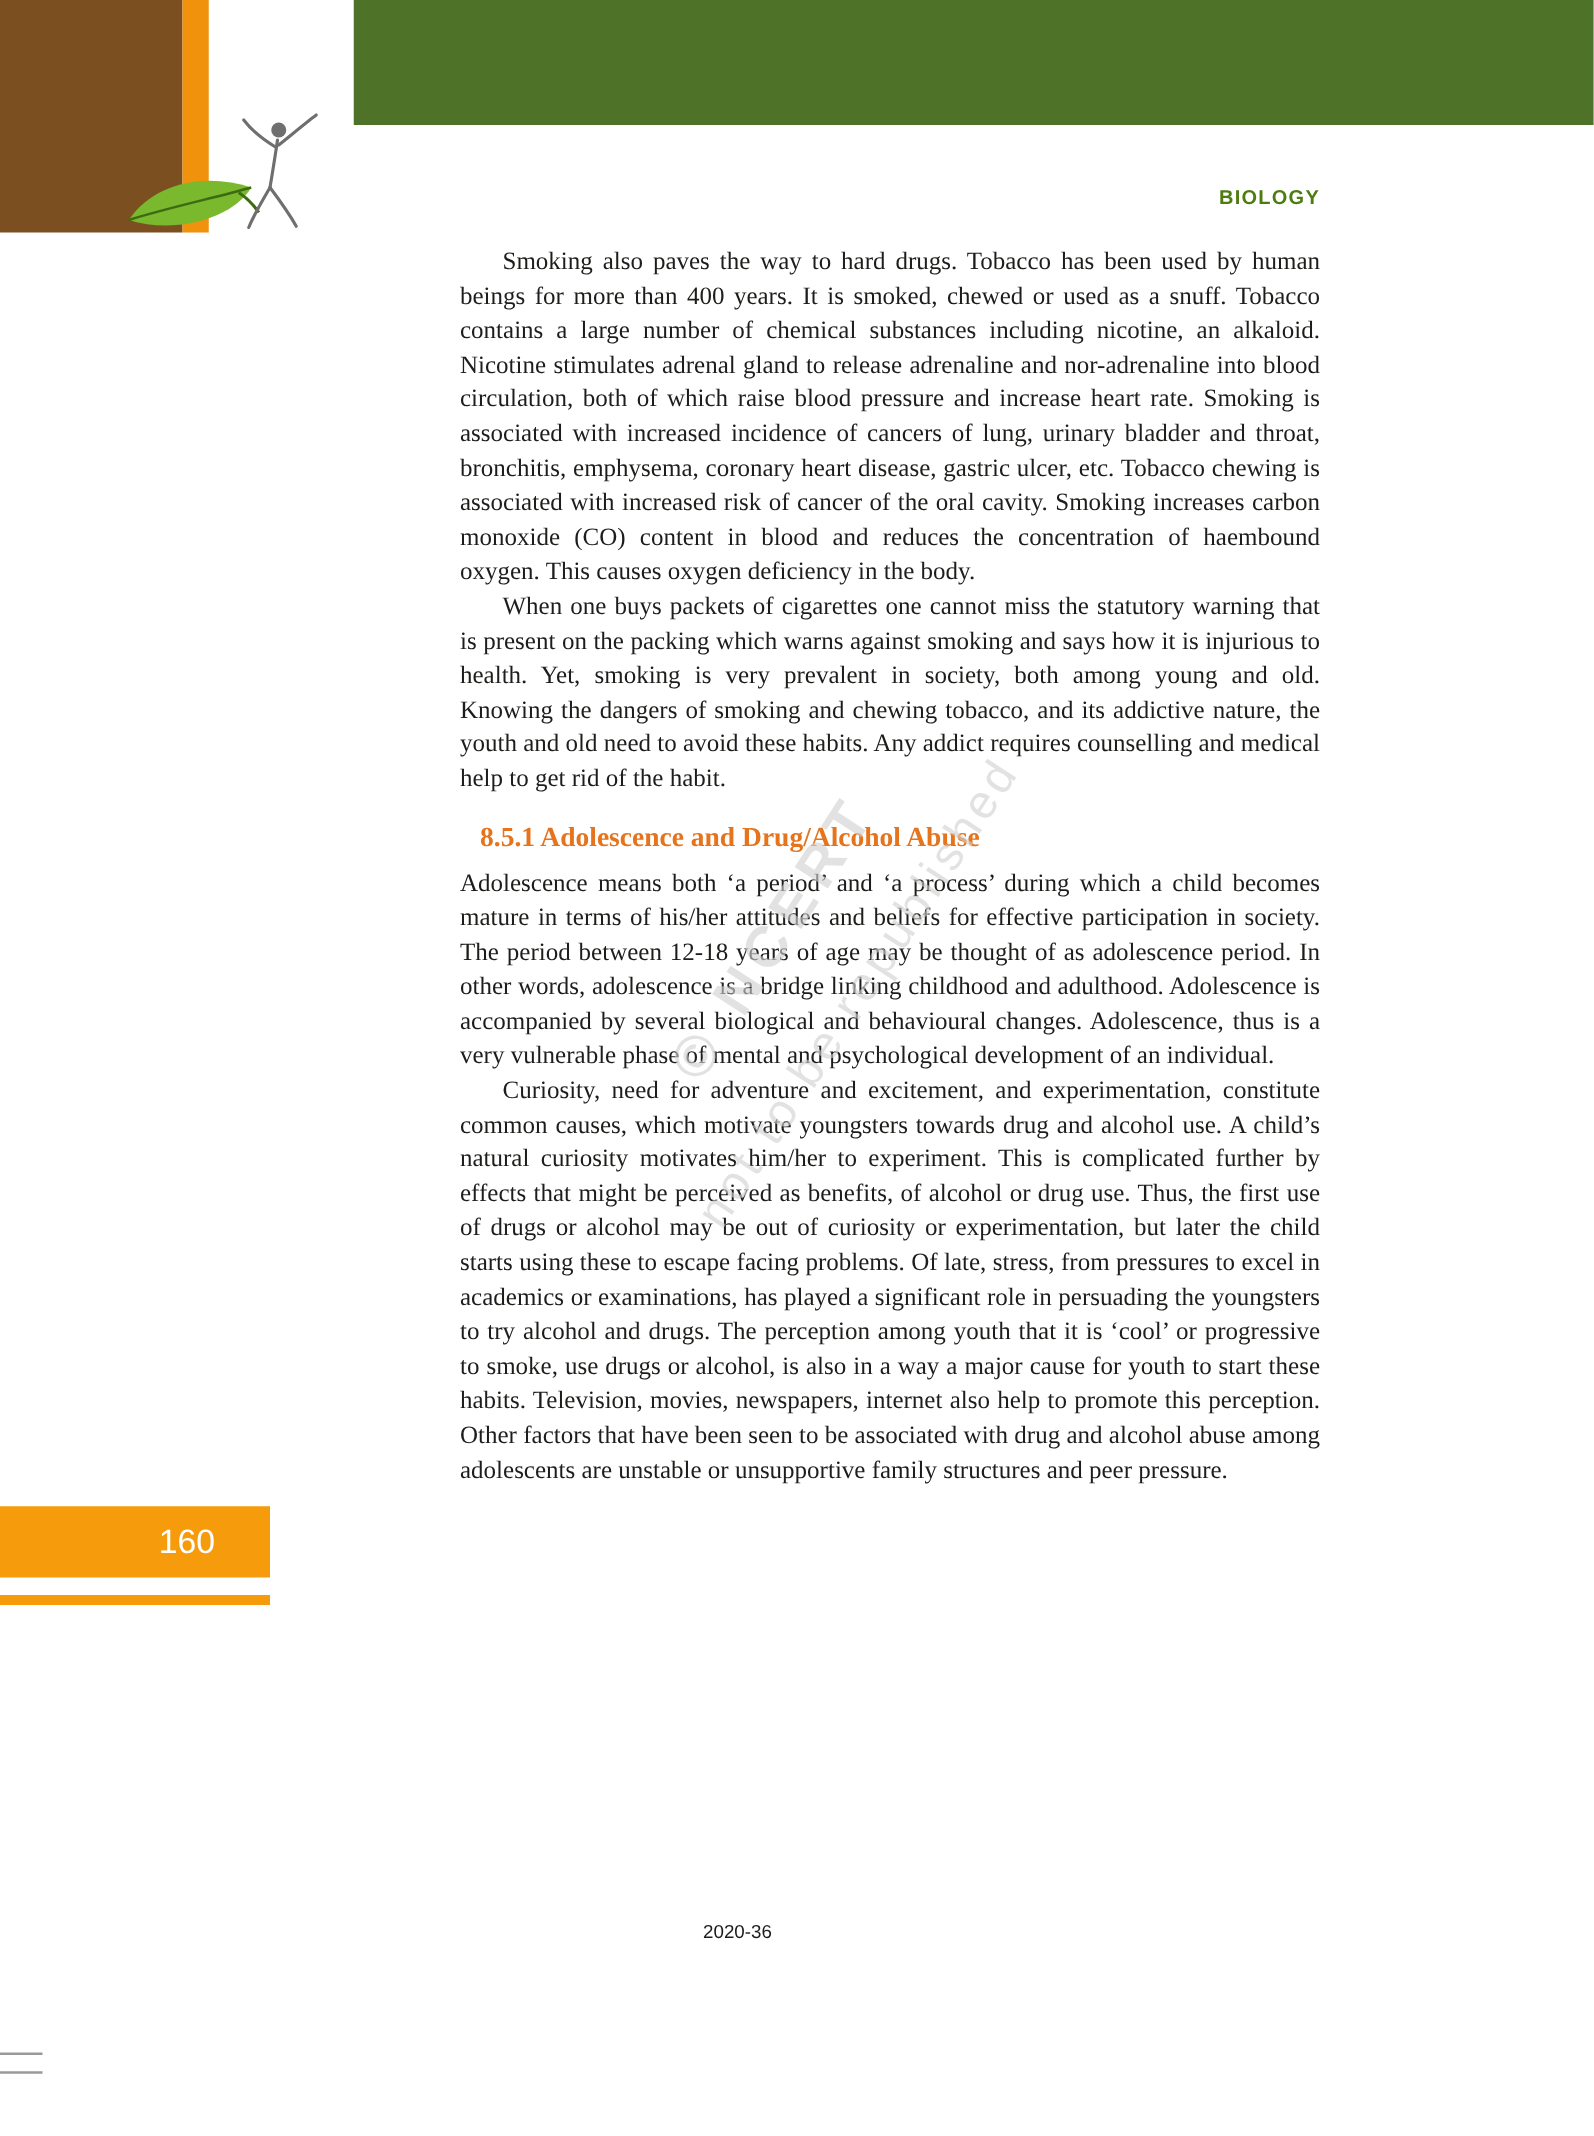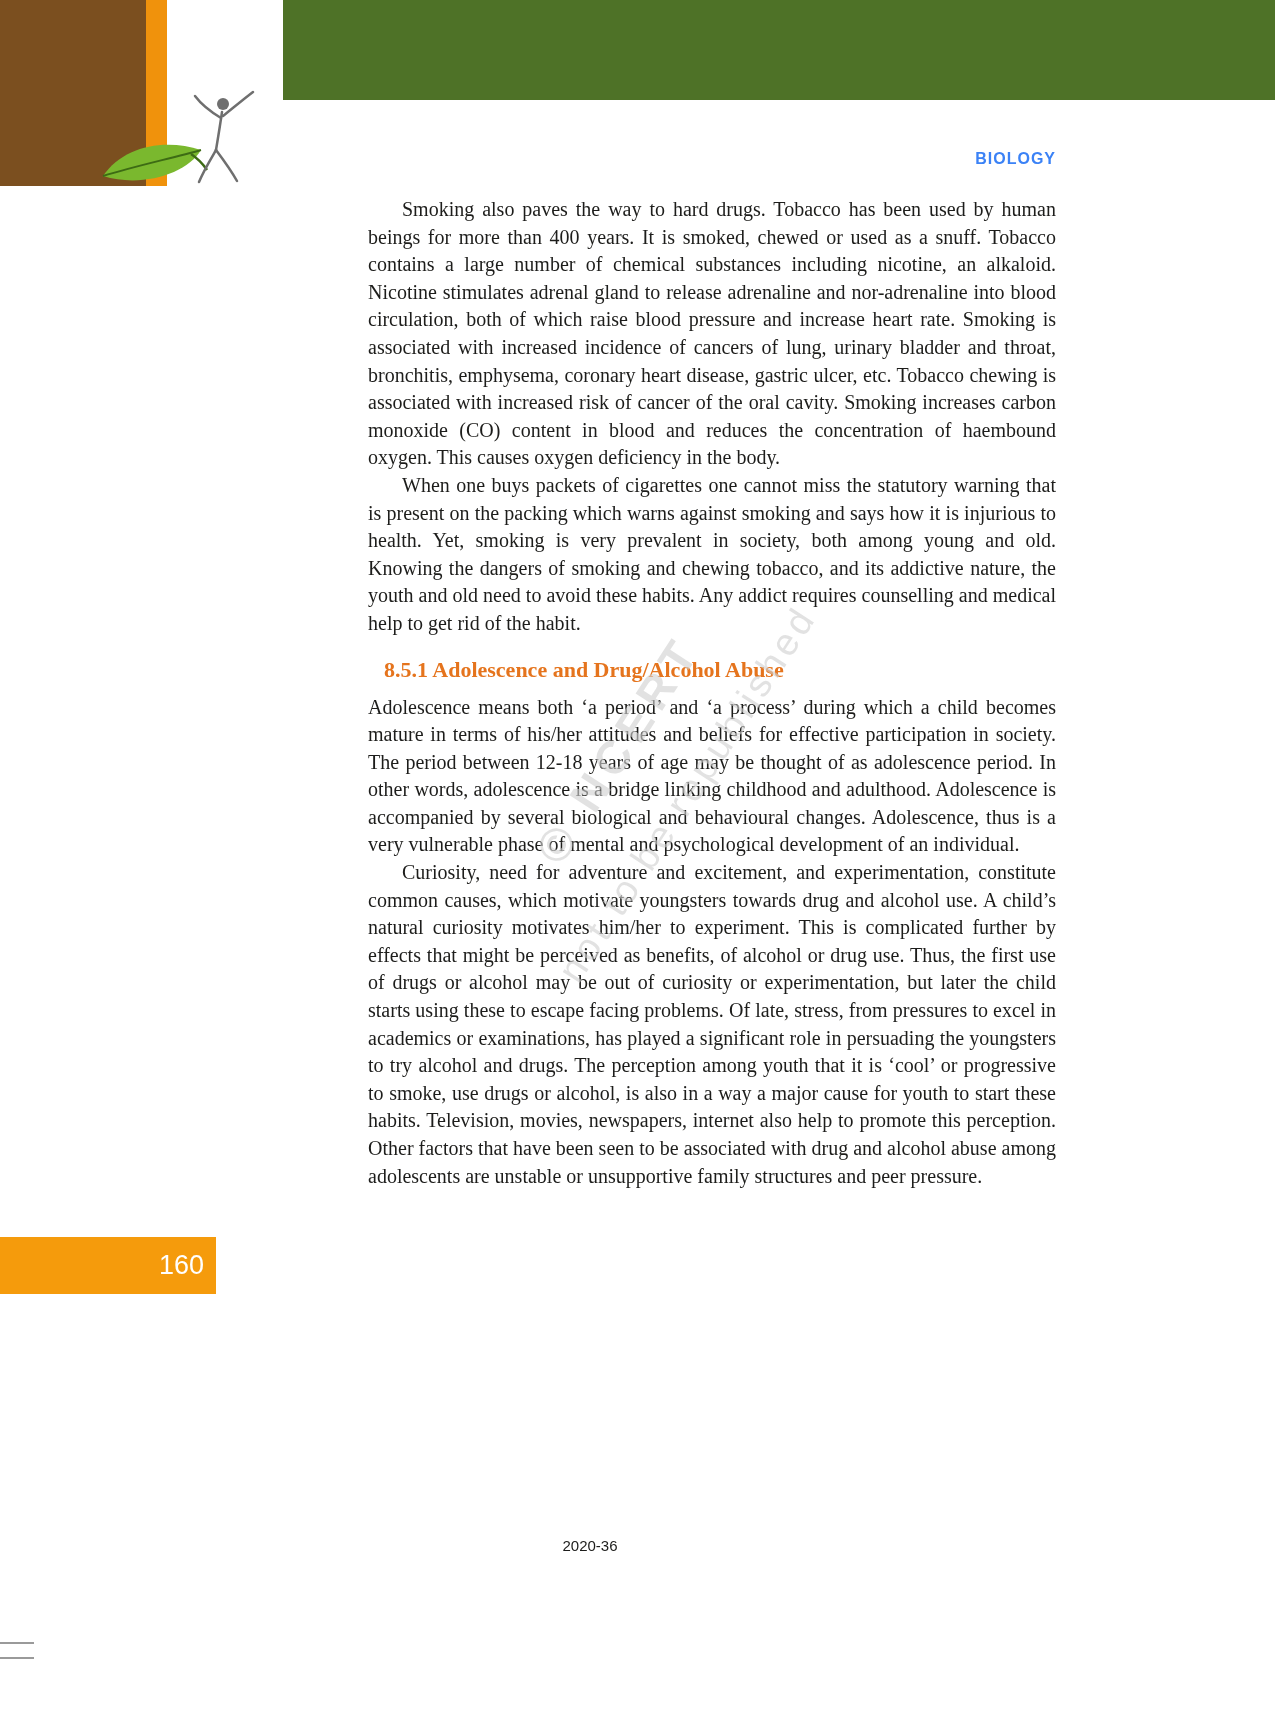--- a/index.html
+++ b/index.html
@@ -22,21 +22,21 @@
   .crop.bl1 { left: 0; top: 1642px; width: 34px; height: 2px; }
   .crop.bl2 { left: 0; top: 1657px; width: 34px; height: 2px; }
 
   .logo { position: absolute; left: 95px; top: 88px; width: 170px; height: 105px; }
 
   .running-head {
     position: absolute; left: 856px; top: 150px; width: 200px;
     text-align: right;
     font-family: "Liberation Sans", sans-serif;
     font-size: 16px; font-weight: 600; letter-spacing: 1px;
-    color: #3b82f6;
+    color: #4d7c0f;
   }
 
   
   .content {
     position: absolute; left: 368px; top: 196px; width: 688px;
     text-align: justify;
     font-size: 20px; line-height: 27.6px;
     color: #1d1d1b;
   }
   .content p { margin: 0; }
@@ -60,24 +60,24 @@
     z-index: 5;
   }
   .watermark .wm1 { font-size: 46px; letter-spacing: 8px; font-weight: bold; }
   .watermark .wm2 { font-size: 38px; letter-spacing: 4px; }
 
   
   .pagenum-box {
     position: absolute; left: 0; top: 1205px; width: 216px; height: 57px;
     background: #f59b0c;
     display: flex; align-items: center; justify-content: flex-end;
-    padding-right: 12px; box-sizing: border-box;
+    padding-right: 44px; box-sizing: border-box;
     color: #ffffff;
     font-family: "Liberation Sans", sans-serif;
-    font-size: 27px; font-weight: 500; margin-top: 32px;
+    font-size: 27px; font-weight: 500;
   }
   .pagenum-bar { position: absolute; left: 0; top: 1276px; width: 216px; height: 8px; background: #f59b0c; }
 
   .footer-date {
     position: absolute; left: 520px; top: 1537px; width: 140px;
     text-align: center;
     font-family: "Liberation Sans", sans-serif;
     font-size: 15px; color: #1d1d1b;
   }
 </style>

